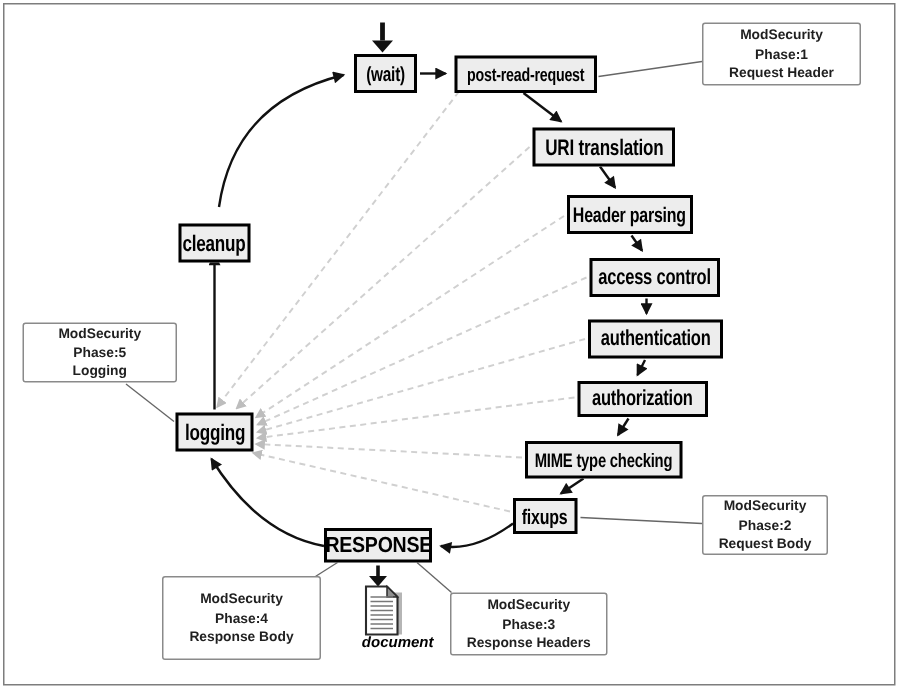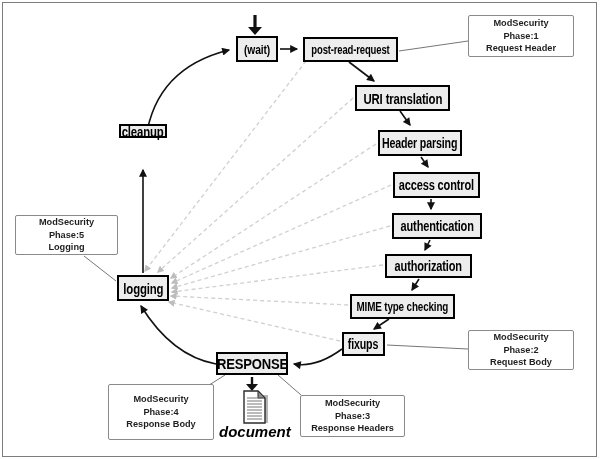--- a/index.html
+++ b/index.html
@@ -10,21 +10,21 @@
   .stage{position:absolute;background:#ededed;border:2px solid #000;display:flex;align-items:center;justify-content:center;box-sizing:border-box;}
   .stage .lbl{display:inline-block;white-space:nowrap;font-weight:bold;color:#000;transform:scaleX(0.76);letter-spacing:-0.2px;}
   .stage.wide .lbl{transform:scaleX(0.9);}
 
   .note{position:absolute;background:#fff;border:1px solid #8a8a8a;border-radius:2px;box-sizing:border-box;
         display:flex;flex-direction:column;justify-content:center;padding:3px 6px;
         font-weight:bold;font-size:9.2px;line-height:1.4;color:#1f1f1f;}
   .note.align-right{text-align:right;}
   .note span{display:block;text-align:center;}
 
-  .doc-label{position:absolute;text-align:center;font-weight:bold;font-style:italic;font-size:15px;color:#000;}
+  .doc-label{position:absolute;text-align:right;font-weight:bold;font-style:italic;font-size:10px;color:#000;}
 </style>
 </head>
 <body>
 
 <div class="page">
   <div class="frame-border"></div>
 
   <svg class="wires" viewBox="0 0 600 459">
     <defs>
       <marker id="ab" viewBox="0 0 10 10" refX="8.5" refY="5" markerWidth="9" markerHeight="8" orient="auto" markerUnits="userSpaceOnUse">
@@ -122,29 +122,29 @@
     </div>
   <div class="stage" style="left:342px;top:332px;width:43px;height:24px;">
     <span class="lbl" style="font-size:14px;">fixups</span>
     </div>
   <div class="stage wide" style="left:216px;top:352px;width:72px;height:23px;">
     <span class="lbl" style="font-size:14.5px;">RESPONSE</span>
     </div>
   <div class="stage" style="left:117px;top:275px;width:52px;height:26px;">
     <span class="lbl" style="font-size:15px;">logging</span>
     </div>
-  <div class="stage" style="left:119px;top:124px;width:48px;height:14px;">
+  <div class="stage" style="left:119px;top:149px;width:48px;height:26px;">
     <span class="lbl" style="font-size:15px;">cleanup</span>
     </div>
 
   <div class="note" style="left:468px;top:15px;width:106px;height:42px;">
     <span>ModSecurity Phase:1</span>
     <span>Request Header</span>
   </div>
-  <div class="note" style="left:468px;top:330px;width:106px;height:40px;">
+  <div class="note" style="left:468px;top:330px;width:84px;height:40px;">
     <span>ModSecurity Phase:2</span>
     <span>Request Body</span>
   </div>
   <div class="note" style="left:300px;top:395px;width:105px;height:42px;">
     <span>ModSecurity Phase:3</span>
     <span>Response Headers</span>
   </div>
   <div class="note align-right" style="left:108px;top:384px;width:106px;height:56px;">
     <span>ModSecurity Phase:4</span>
     <span>Response Body</span>

